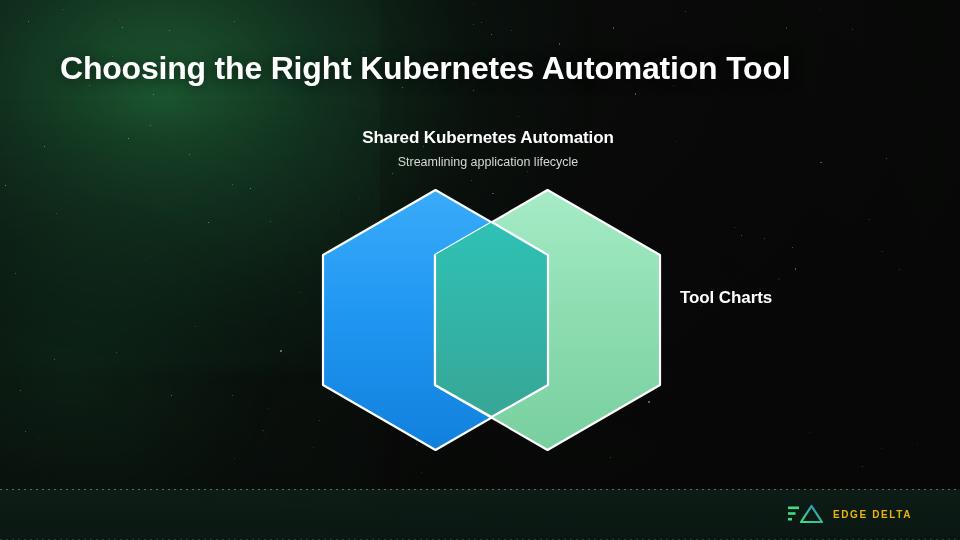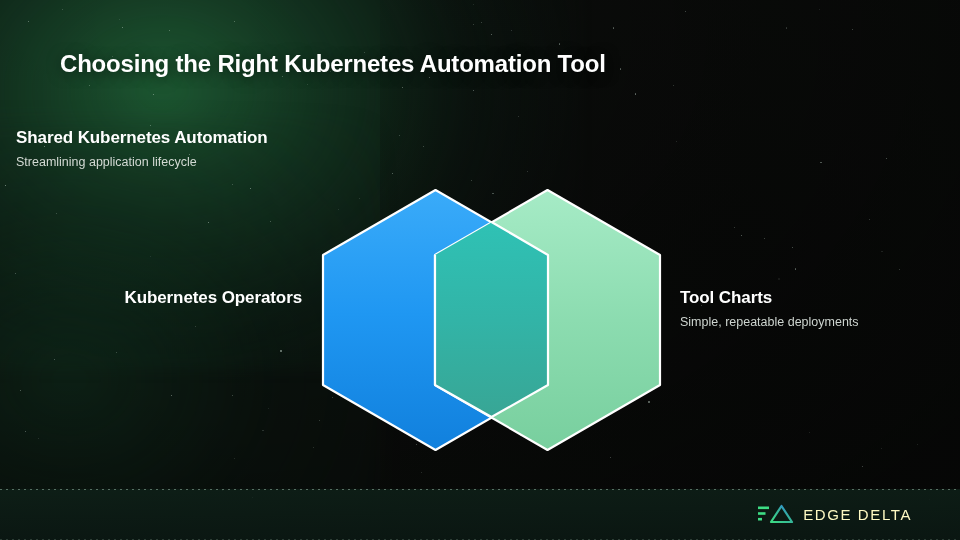--- a/index.html
+++ b/index.html
@@ -63,21 +63,21 @@
   .stars i {
     position:absolute; display:block;
     width:1px; height:1px; border-radius:50%;
     background:#cfe3d6;
   }
 
   
   .title {
     position:absolute;
     left:60px; top:50px;
-    font-size:24px;
+    font-size:32px;
     font-weight:bold;
     color:#ffffff;
     letter-spacing:-0.2px;
     text-shadow:0 2px 14px rgba(0,0,0,0.55);
     white-space:nowrap;
   }
 
   
   .venn { position:absolute; left:0; top:0; width:960px; height:540px; }
 
@@ -92,20 +92,21 @@
   .lbl-sub {
     color:#cdd4cf;
     font-size:12.5px;
     line-height:1.38;
     margin-top:6px;
   }
 
   #label-shared {
     position:absolute;
     left:16px; right:0; top:128px;
+    text-align:center;
   }
   #label-shared .lbl-sub { color:#d3dad4; }
 
   #label-left {
     position:absolute;
     left:40px; top:288px;
     width:262px;
     text-align:right;
   }
   #label-right {
@@ -136,23 +137,23 @@
        rgba(120,150,132,0) 2px, rgba(120,150,132,0) 6px);
   }
 
   .logo {
     position:absolute;
     right:48px; top:503px;
     display:flex; align-items:center; gap:9px;
   }
   .logo-mark { display:block; }
   .logo-text {
-    color:#fef9c3;
-    font-size:15px;
-    font-weight:normal;
+    color:#eab308;
+    font-size:10px;
+    font-weight:bold;
     letter-spacing:1.6px;
     white-space:nowrap;
   }
 </style>
 </head>
 <body>
 
 <div id="slide">
 
   <div class="glow-green-tl"></div>
@@ -306,26 +307,24 @@
 
     <polyline points="491.5,222 548,255 548,385 491.5,417 435,385 435,255" fill="none" stroke="#ffffff" stroke-width="2.2" stroke-linejoin="round"></polyline>
   </svg>
 
   <div id="label-shared">
     <div class="lbl-title">Shared Kubernetes Automation</div>
     <div class="lbl-sub">Streamlining application lifecycle</div>
   </div>
 
   <div id="label-left">
-    <div class="lbl-title">Kubernetes Operators</div>
   </div>
 
   <div id="label-right">
     <div class="lbl-title">Tool Charts</div>
-    <div class="lbl-sub">Simple, repeatable deployments</div>
   </div>
 
   <div class="footer-band"></div>
   <div class="footer-divider"></div>
   <div class="footer-divider-bottom"></div>
 
   <div class="logo">
     <svg class="logo-mark" width="36" height="22" viewBox="0 0 36 22">
       <defs>
         <linearGradient id="triGrad" x1="0" y1="1" x2="1" y2="0">

